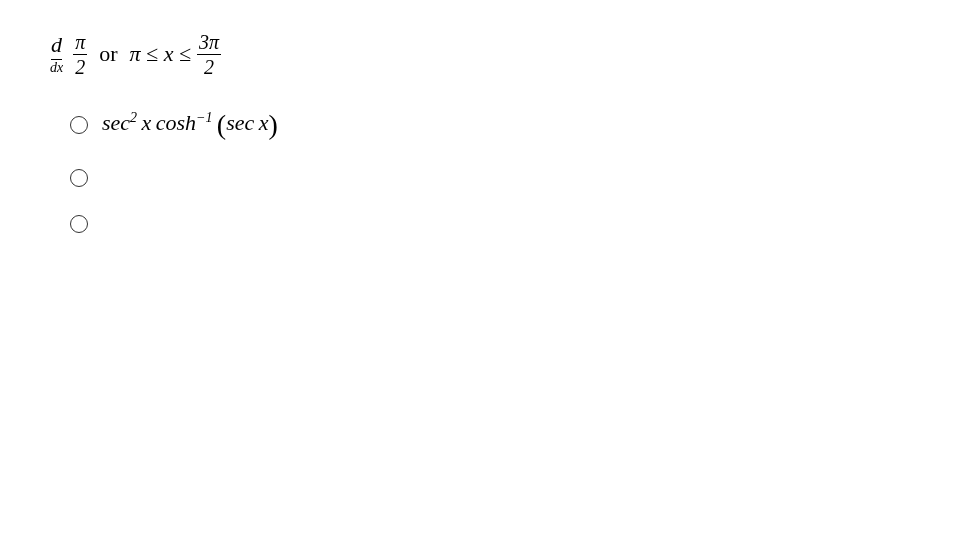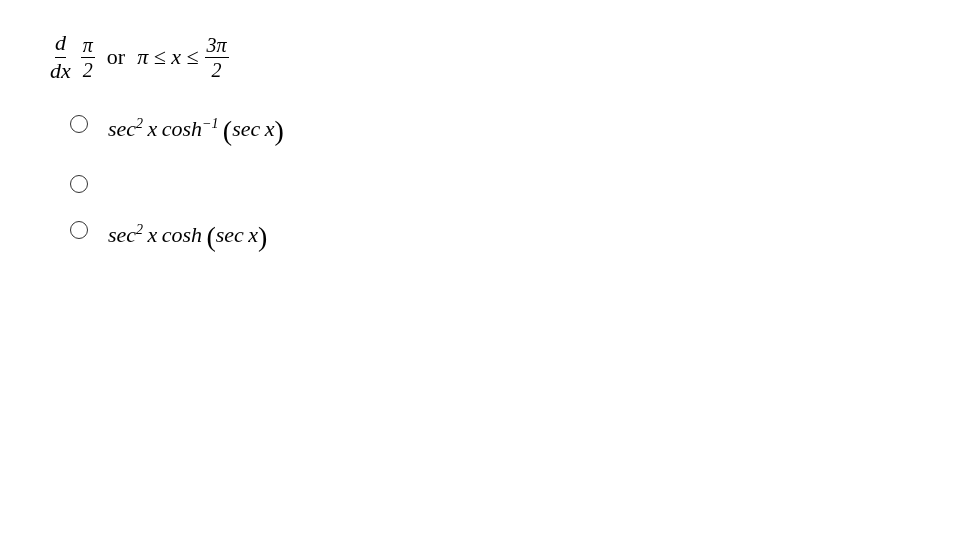--- a/index.html
+++ b/index.html
@@ -50,21 +50,21 @@
     .derivative .numerator {
       font-style: italic;
       font-size: 22px;
       border-bottom: 1.5px solid #000;
       padding-bottom: 1px;
       line-height: 1.2;
     }
 
     .derivative .denominator {
       font-style: italic;
-      font-size: 22px;
+      font-size: 14px;
       line-height: 1.2;
     }
 
     .fraction {
       display: inline-flex;
       flex-direction: column;
       align-items: center;
       font-style: italic;
     }
 
@@ -83,22 +83,22 @@
 
     .options-block {
       display: flex;
       flex-direction: column;
       gap: 28px;
       margin-left: 20px;
     }
 
     .option {
       display: flex;
-      align-items: flex-start;
-      gap: 20px;
+      align-items: center;
+      gap: 14px;
       font-size: 22px;
       font-style: italic;
     }
 
     .radio-circle {
       width: 18px;
       height: 18px;
       border-radius: 50%;
       border: 1.5px solid #333;
       background: #fff;
@@ -161,19 +161,16 @@
       </span>
     </div>
 
 
     <div class="option">
       <div class="radio-circle"></div>
     </div>
 
     <div class="option">
       <div class="radio-circle"></div>
-      <span class="option-text">
-        sec<sup>2</sup> <i>x</i> cosh <span class="big-paren">(</span>sec <i>x</i><span class="big-paren">)</span>
-      </span>
     </div>
 
   </div>
 </div>
 
 </body></html>

